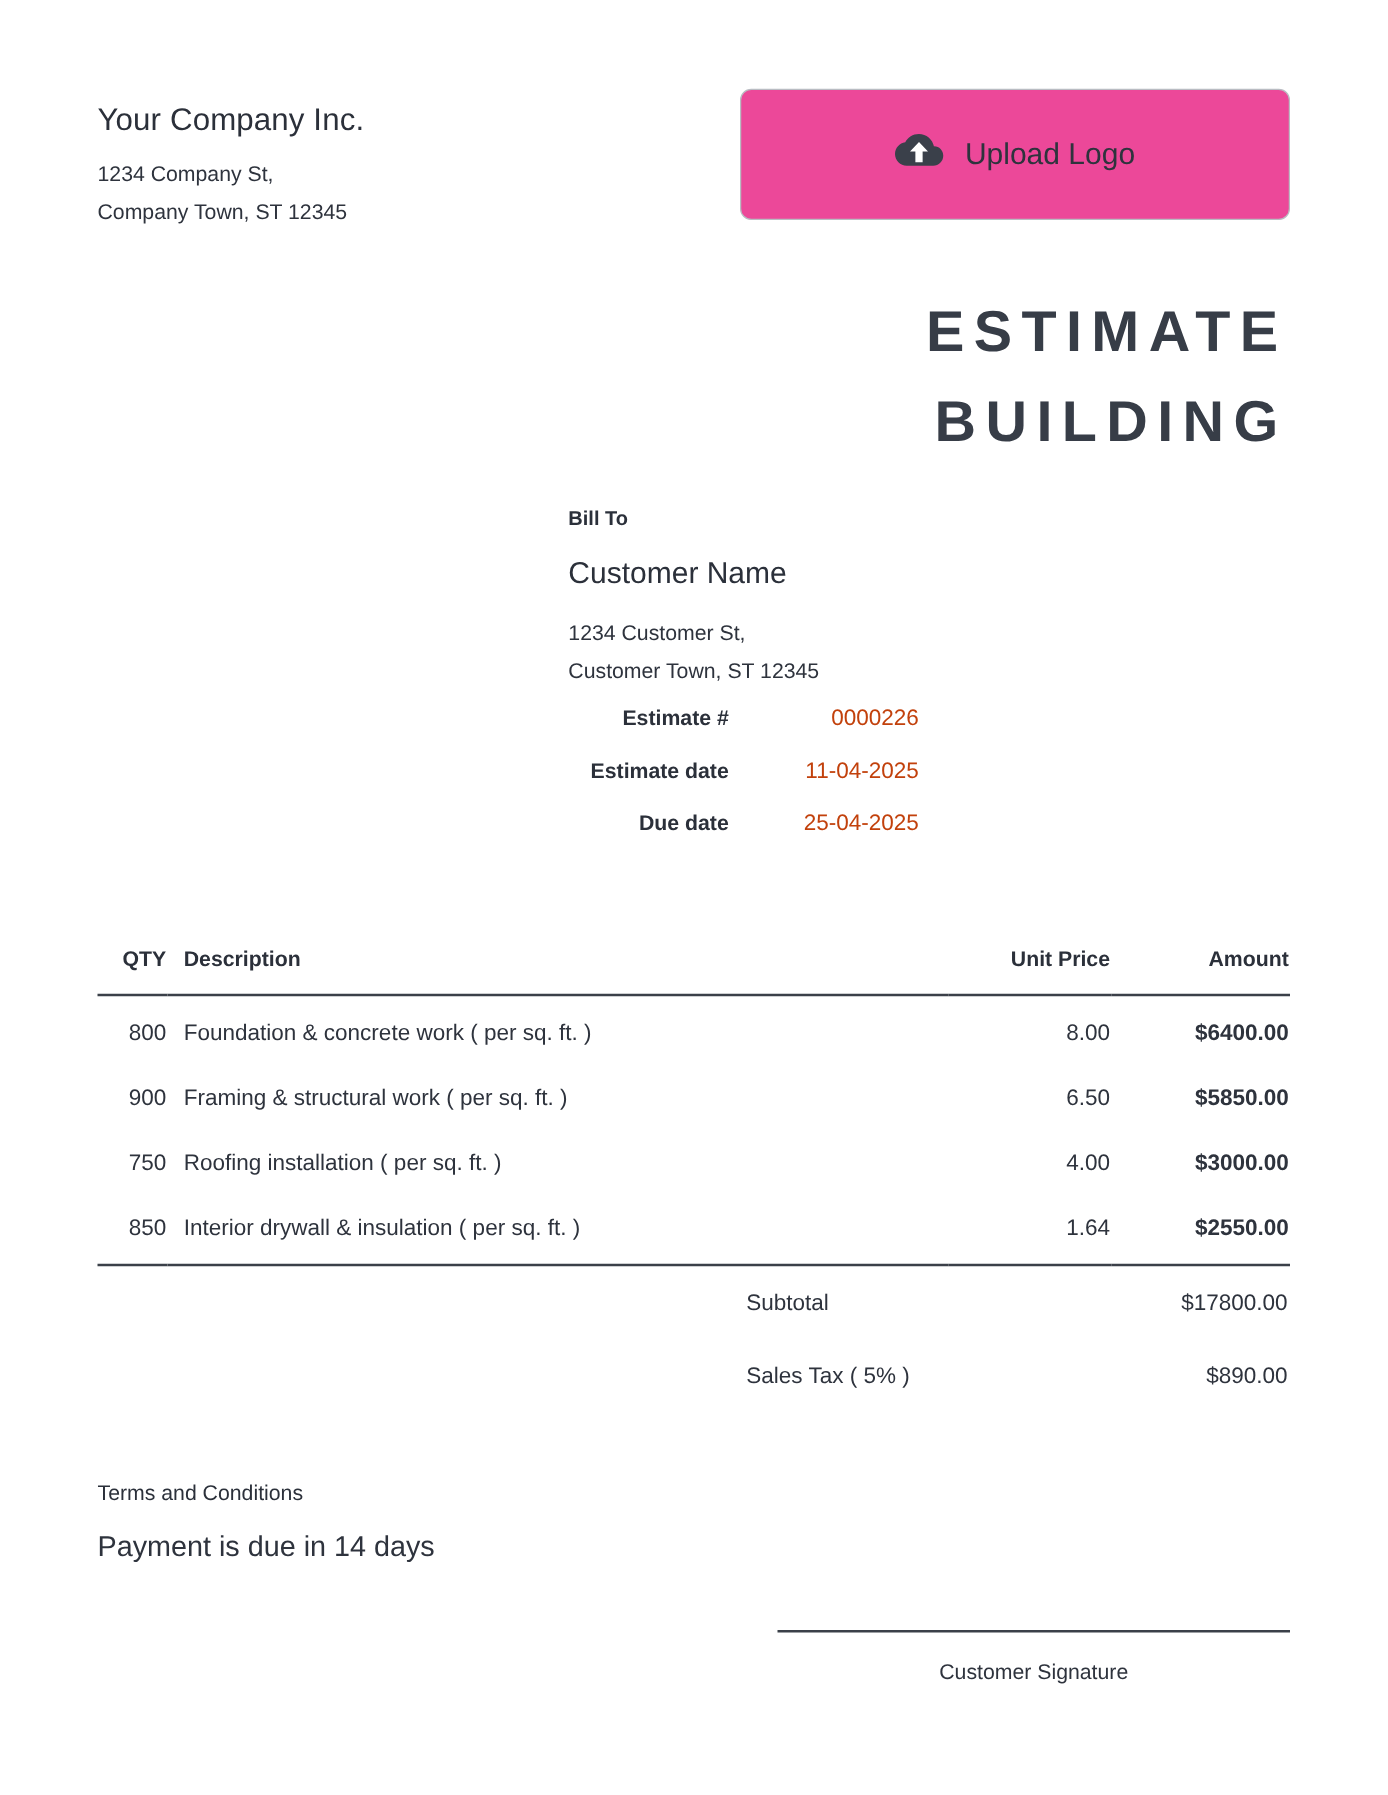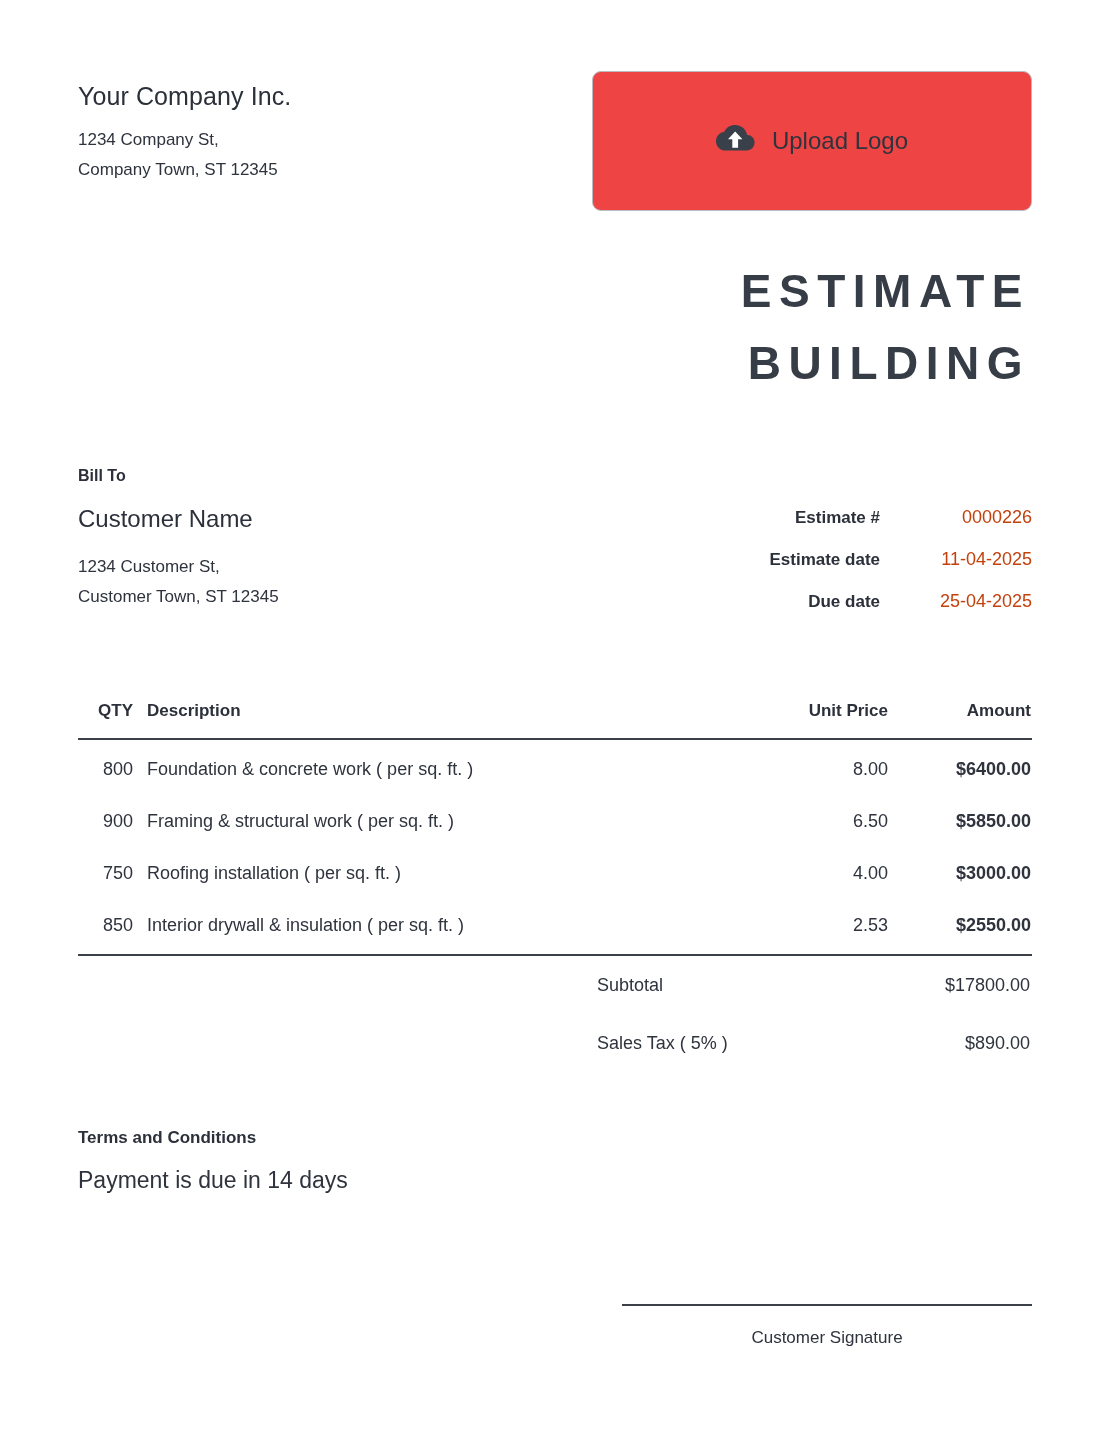--- a/index.html
+++ b/index.html
@@ -38,28 +38,28 @@
     margin: 0 0 14px 0;
     letter-spacing: 0.1px;
   }
   .company-addr {
     font-size: 17px;
     line-height: 30px;
     color: #2e333d;
   }
   .upload-logo {
     width: 440px;
-    height: 140px;
+    height: 105px;
     border: 1.3px solid #b9bcc2;
     border-radius: 9px;
     display: flex;
     align-items: center;
     justify-content: center;
     gap: 16px;
-    background: #ef4444;
+    background: #ec4899;
     margin-top: -11px;
   }
   .upload-logo .label {
     font-size: 24px;
     color: #2e333d;
     font-weight: 400;
   }
   .cloud-icon { display: block; }
 
   
@@ -71,22 +71,23 @@
     line-height: 72px;
     color: #373d47;
     margin-top: 44px;
     padding-right: 2px;
   }
 
   
   .mid {
     display: flex;
     justify-content: space-between;
-    align-items: flex-end;
-    margin-top: 68px;
+    align-items: center;
+    margin-top: 34px;
+    flex-direction: column;
   }
   .billto-label {
     font-size: 16px;
     font-weight: bold;
     color: #2b303a;
     margin-bottom: 20px;
   }
   .customer-name {
     font-size: 24px;
     font-weight: 400;
@@ -170,21 +171,21 @@
     font-weight: bold;
     border-top: 2.2px solid #3b4049;
     border-bottom: 2.2px solid #3b4049;
     color: #2b303a;
   }
 
   
   .terms { margin-top: 56px; }
   .terms-title {
     font-size: 17px;
-    font-weight: bold;
+    font-weight: normal;
     color: #2b303a;
     margin-bottom: 19px;
   }
   .terms-line {
     font-size: 23px;
     color: #2e333d;
     margin-bottom: 17px;
   }
 
   
@@ -285,21 +286,21 @@
       </tr>
       <tr>
         <td class="td-qty">750</td>
         <td class="td-desc">Roofing installation ( per sq. ft. )</td>
         <td class="td-unit">4.00</td>
         <td class="td-amt">$3000.00</td>
       </tr>
       <tr>
         <td class="td-qty">850</td>
         <td class="td-desc">Interior drywall &amp; insulation ( per sq. ft. )</td>
-        <td class="td-unit">2.53</td>
+        <td class="td-unit">1.64</td>
         <td class="td-amt">$2550.00</td>
       </tr>
     </tbody>
   </table>
 
   <div class="totals">
     <div class="tot-row">
       <span>Subtotal</span>
       <span>$17800.00</span>
     </div>

